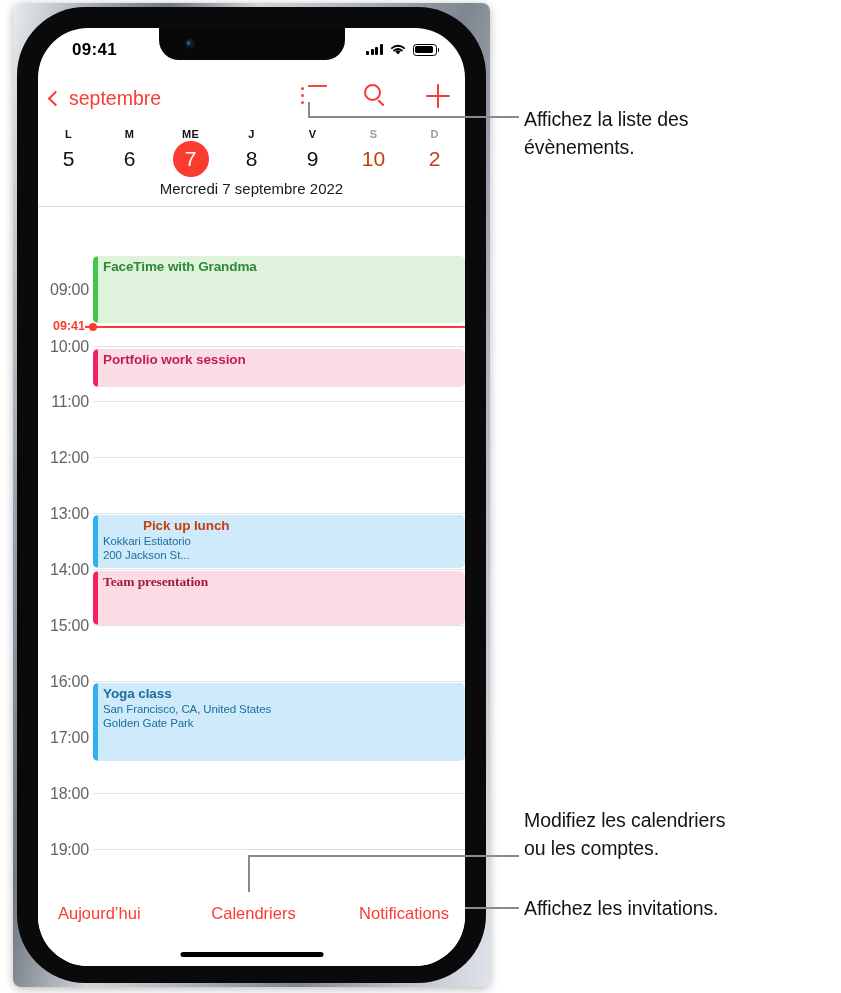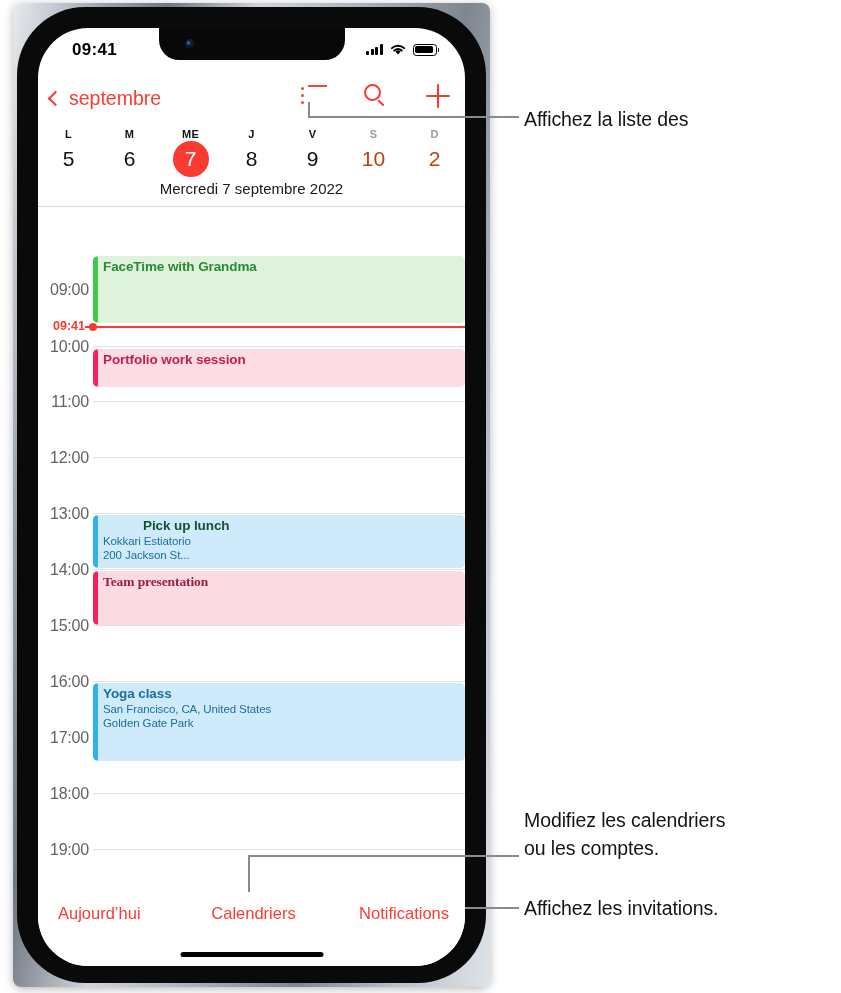--- a/index.html
+++ b/index.html
@@ -611,21 +611,21 @@
           <div class="etitle" style="color:#2b8a33;">FaceTime with Grandma</div>
         </div>
 
         <div class="event" style="top:133px; height:38px; background:#fcdde6;">
           <div class="bar" style="background:#f3225e;"></div>
           <div class="etitle" style="color:#c21e52;">Portfolio work session</div>
         </div>
 
         <div class="event" style="top:299px; height:53px; background:#cfeafb;">
           <div class="bar" style="background:#30b0f0;"></div>
-          <div class="etitle" style="color:#14532d;padding-left:40px;">Pick up lunch</div>
+          <div class="etitle" style="color:#c2410c;padding-left:40px;">Pick up lunch</div>
           <div class="esub" style="color:#1b6f9e;">Kokkari Estiatorio</div>
           <div class="esub" style="color:#1b6f9e;">200 Jackson St...</div>
         </div>
 
         <div class="event" style="top:355px; height:54px; background:#fcdbe4;">
           <div class="bar" style="background:#f3225e;"></div>
           <div class="etitle" style="color:#9e1c41;font-family:Liberation Serif, serif;">Team presentation</div>
         </div>
 
         <div class="event" style="top:467px; height:78px; background:#cfeafb;">
@@ -653,20 +653,21 @@
       </div>
 
     </div>
   </div>
 </div>
 
 <div class="leader v" style="left:308px; top:102px; height:16px;"></div>
 <div class="leader h" style="left:308px; top:116px; width:211px;"></div>
 <div class="callout-text" style="left:524px; top:105px; width:310px;">
   <div>Affichez la liste des</div>
+  <div>évènements.</div>
 </div>
 
 <div class="leader v" style="left:248px; top:856px; height:39px;"></div>
 <div class="leader h" style="left:248px; top:855px; width:271px;"></div>
 <div class="callout-text" style="left:524px; top:806px; width:310px;">
   <div>Modifiez les calendriers</div>
   <div>ou les comptes.</div>
 </div>
 
 <div class="leader h" style="left:446px; top:907px; width:73px;"></div>

